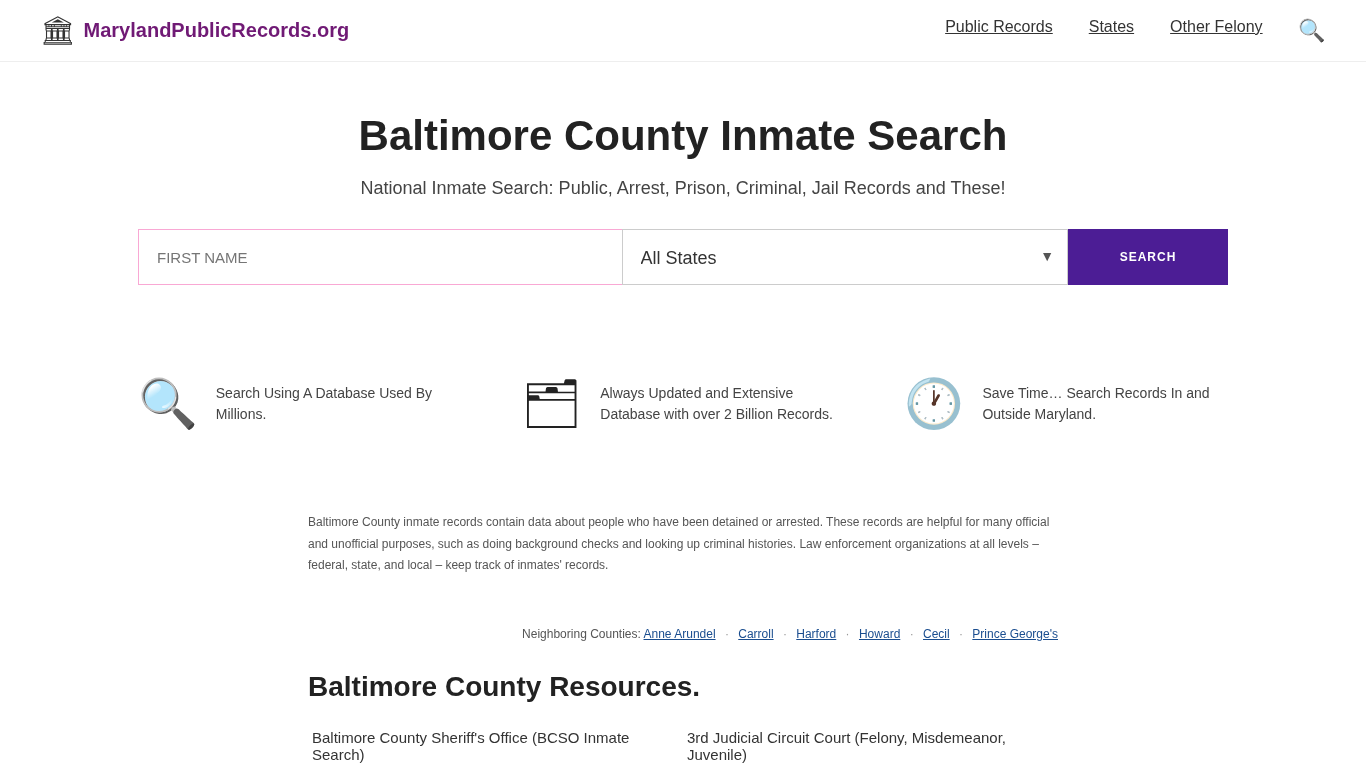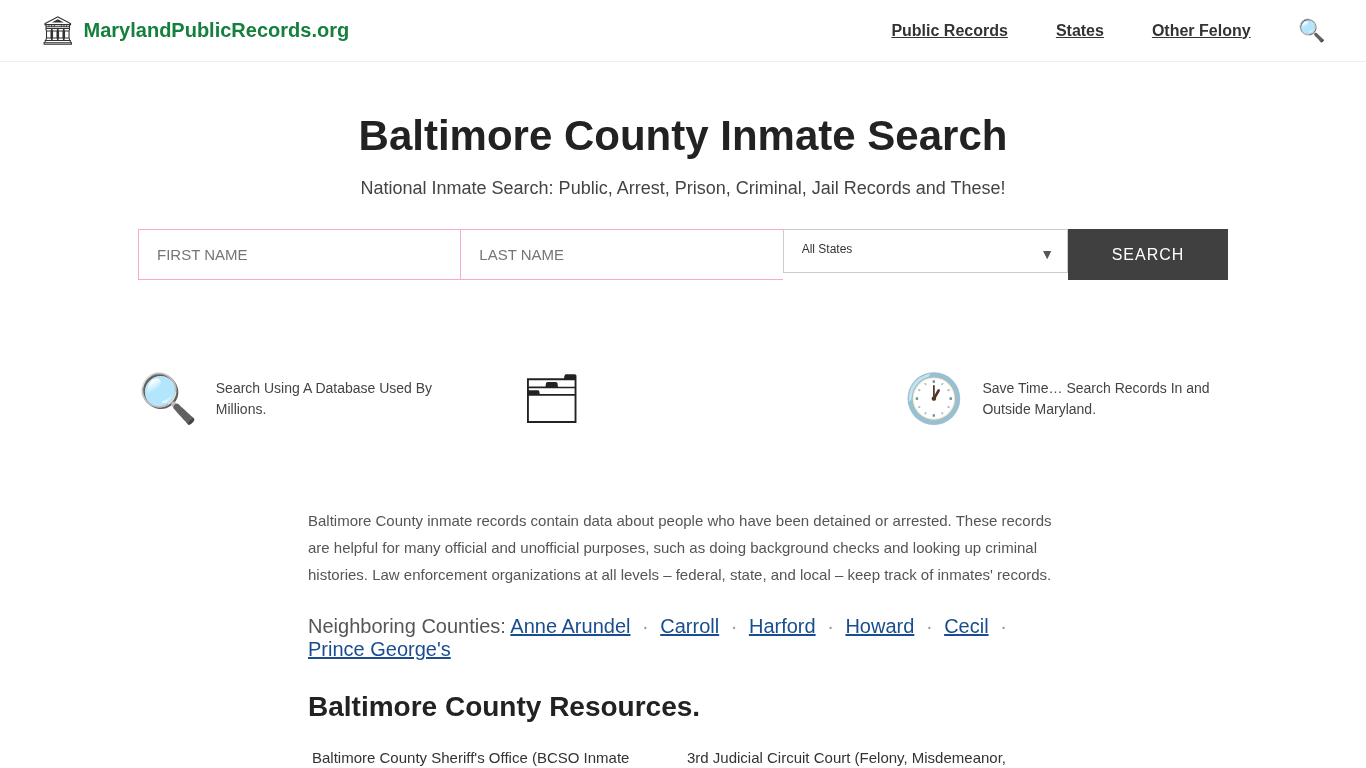--- a/index.html
+++ b/index.html
@@ -19,28 +19,27 @@
       gap: 8px;
       text-decoration: none;
       color: #333;
     }
     .logo-icon {
       font-size: 28px;
     }
     .logo-text {
       font-size: 20px;
       font-weight: bold;
-      color: #15803d;
+      color: #701a75;
       font-family: Arial, sans-serif;
     }
     .nav-area {
       display: flex;
-      align-items: center;
-      gap: 48px;
-      font-weight: bold;
+      align-items: flex-start;
+      gap: 36px;
     }
     .nav-link {
       text-decoration: underline;
       color: #333;
       font-family: Arial, sans-serif;
       font-size: 16px;
       cursor: pointer;
     }
     .search-icon-nav {
       font-size: 22px;
@@ -89,46 +88,46 @@
     }
     .search-form input:nth-child(2) {
       border-right: none;
     }
     .state-select-wrapper {
       position: relative;
       flex: 1;
     }
     .state-select-wrapper select {
       width: 100%;
-      padding: 12px 40px 16px 18px;
+      padding: 18px 40px 16px 18px;
       border: 1px solid #ccc;
-      font-size: 12px;
+      font-size: 18px;
       font-family: Arial, sans-serif;
       color: #333;
       appearance: none;
       background: #fff;
       outline: none;
       cursor: pointer;
     }
     .state-select-wrapper .chevron {
       position: absolute;
       right: 14px;
       top: 50%;
       transform: translateY(-50%);
       pointer-events: none;
       font-size: 14px;
       color: #555;
     }
     .search-btn {
-      background: #404040;
+      background: #4c1d95;
       color: #fff;
       border: none;
       padding: 16px 40px;
-      font-size: 16px;
-      font-weight: normal;
+      font-size: 12px;
+      font-weight: bold;
       font-family: Arial, sans-serif;
       letter-spacing: 1px;
       cursor: pointer;
       white-space: nowrap;
       min-width: 160px;
     }
 
     
     .features {
       display: flex;
@@ -153,23 +152,23 @@
     .feature-text {
       font-size: 14px;
       font-family: Arial, sans-serif;
       color: #444;
       line-height: 1.5;
     }
 
     
     .description {
       max-width: 830px;
-      margin: 0 auto 27px;
+      margin: 0 auto 50px;
       padding: 0 40px;
-      font-size: 15px;
+      font-size: 12px;
       font-family: Arial, sans-serif;
       color: #555;
       line-height: 1.8;
     }
 
     
     .links-section {
       max-width: 830px;
       margin: 0 auto 30px;
       padding: 0 40px;
@@ -180,22 +179,23 @@
       text-decoration: underline;
       font-size: 15px;
       cursor: pointer;
     }
     .md-locator-text {
       font-size: 15px;
       color: #555;
     }
     .neighboring-counties {
       margin-top: 8px;
-      font-size: 20px;
-      color: #555;
+      font-size: 12px;
+      color: #555;
+      text-align: right;
     }
     .county-link {
       color: #1a4d8f;
       text-decoration: underline;
       cursor: pointer;
     }
     .separator {
       color: #999;
       margin: 0 6px;
     }
@@ -240,36 +240,36 @@
     <span class="search-icon-nav">🔍</span>
   </nav>
 </header>
 
 <section class="hero">
   <h1>Baltimore County Inmate Search</h1>
   <p class="subtitle">National Inmate Search: Public, Arrest, Prison, Criminal, Jail Records and These!</p>
 
   <div class="search-form">
     <input type="text" placeholder="FIRST NAME" style="">
-    <input type="text" placeholder="LAST NAME" style="">
     <div class="state-select-wrapper">
       <select id="state-select"><option value="All States">All States</option><option value="Alabama">Alabama</option><option value="Alaska">Alaska</option><option value="Arizona">Arizona</option><option value="Arkansas">Arkansas</option><option value="California">California</option><option value="Colorado">Colorado</option><option value="Connecticut">Connecticut</option><option value="Delaware">Delaware</option><option value="Florida">Florida</option><option value="Georgia">Georgia</option><option value="Hawaii">Hawaii</option><option value="Idaho">Idaho</option><option value="Illinois">Illinois</option><option value="Indiana">Indiana</option><option value="Iowa">Iowa</option><option value="Kansas">Kansas</option><option value="Kentucky">Kentucky</option><option value="Louisiana">Louisiana</option><option value="Maine">Maine</option><option value="Maryland">Maryland</option><option value="Massachusetts">Massachusetts</option><option value="Michigan">Michigan</option><option value="Minnesota">Minnesota</option><option value="Mississippi">Mississippi</option><option value="Missouri">Missouri</option><option value="Montana">Montana</option><option value="Nebraska">Nebraska</option><option value="Nevada">Nevada</option><option value="New Hampshire">New Hampshire</option><option value="New Jersey">New Jersey</option><option value="New Mexico">New Mexico</option><option value="New York">New York</option><option value="North Carolina">North Carolina</option><option value="North Dakota">North Dakota</option><option value="Ohio">Ohio</option><option value="Oklahoma">Oklahoma</option><option value="Oregon">Oregon</option><option value="Pennsylvania">Pennsylvania</option><option value="Rhode Island">Rhode Island</option><option value="South Carolina">South Carolina</option><option value="South Dakota">South Dakota</option><option value="Tennessee">Tennessee</option><option value="Texas">Texas</option><option value="Utah">Utah</option><option value="Vermont">Vermont</option><option value="Virginia">Virginia</option><option value="Washington">Washington</option><option value="West Virginia">West Virginia</option><option value="Wisconsin">Wisconsin</option><option value="Wyoming">Wyoming</option></select>
       <span class="chevron">▼</span>
     </div>
     <button class="search-btn">SEARCH</button>
   </div>
 </section>
 
 <div class="features">
   <div class="feature-item">
     <span class="feature-icon">🔍</span>
     <span class="feature-text">Search Using A Database Used By Millions.</span>
   </div>
   <div class="feature-item">
     <span class="feature-icon">🗂</span>
+    <span class="feature-text">Always Updated and Extensive Database with over 2 Billion Records.</span>
   </div>
   <div class="feature-item">
     <span class="feature-icon">🕐</span>
     <span class="feature-text">Save Time… Search Records In and Outside Maryland.</span>
   </div>
 </div>
 
 <div class="description">
   <p>Baltimore County inmate records contain data about people who have been detained or arrested. These records are helpful for many official and unofficial purposes, such as doing background checks and looking up criminal histories. Law enforcement organizations at all levels – federal, state, and local – keep track of inmates' records.</p>
 </div>

